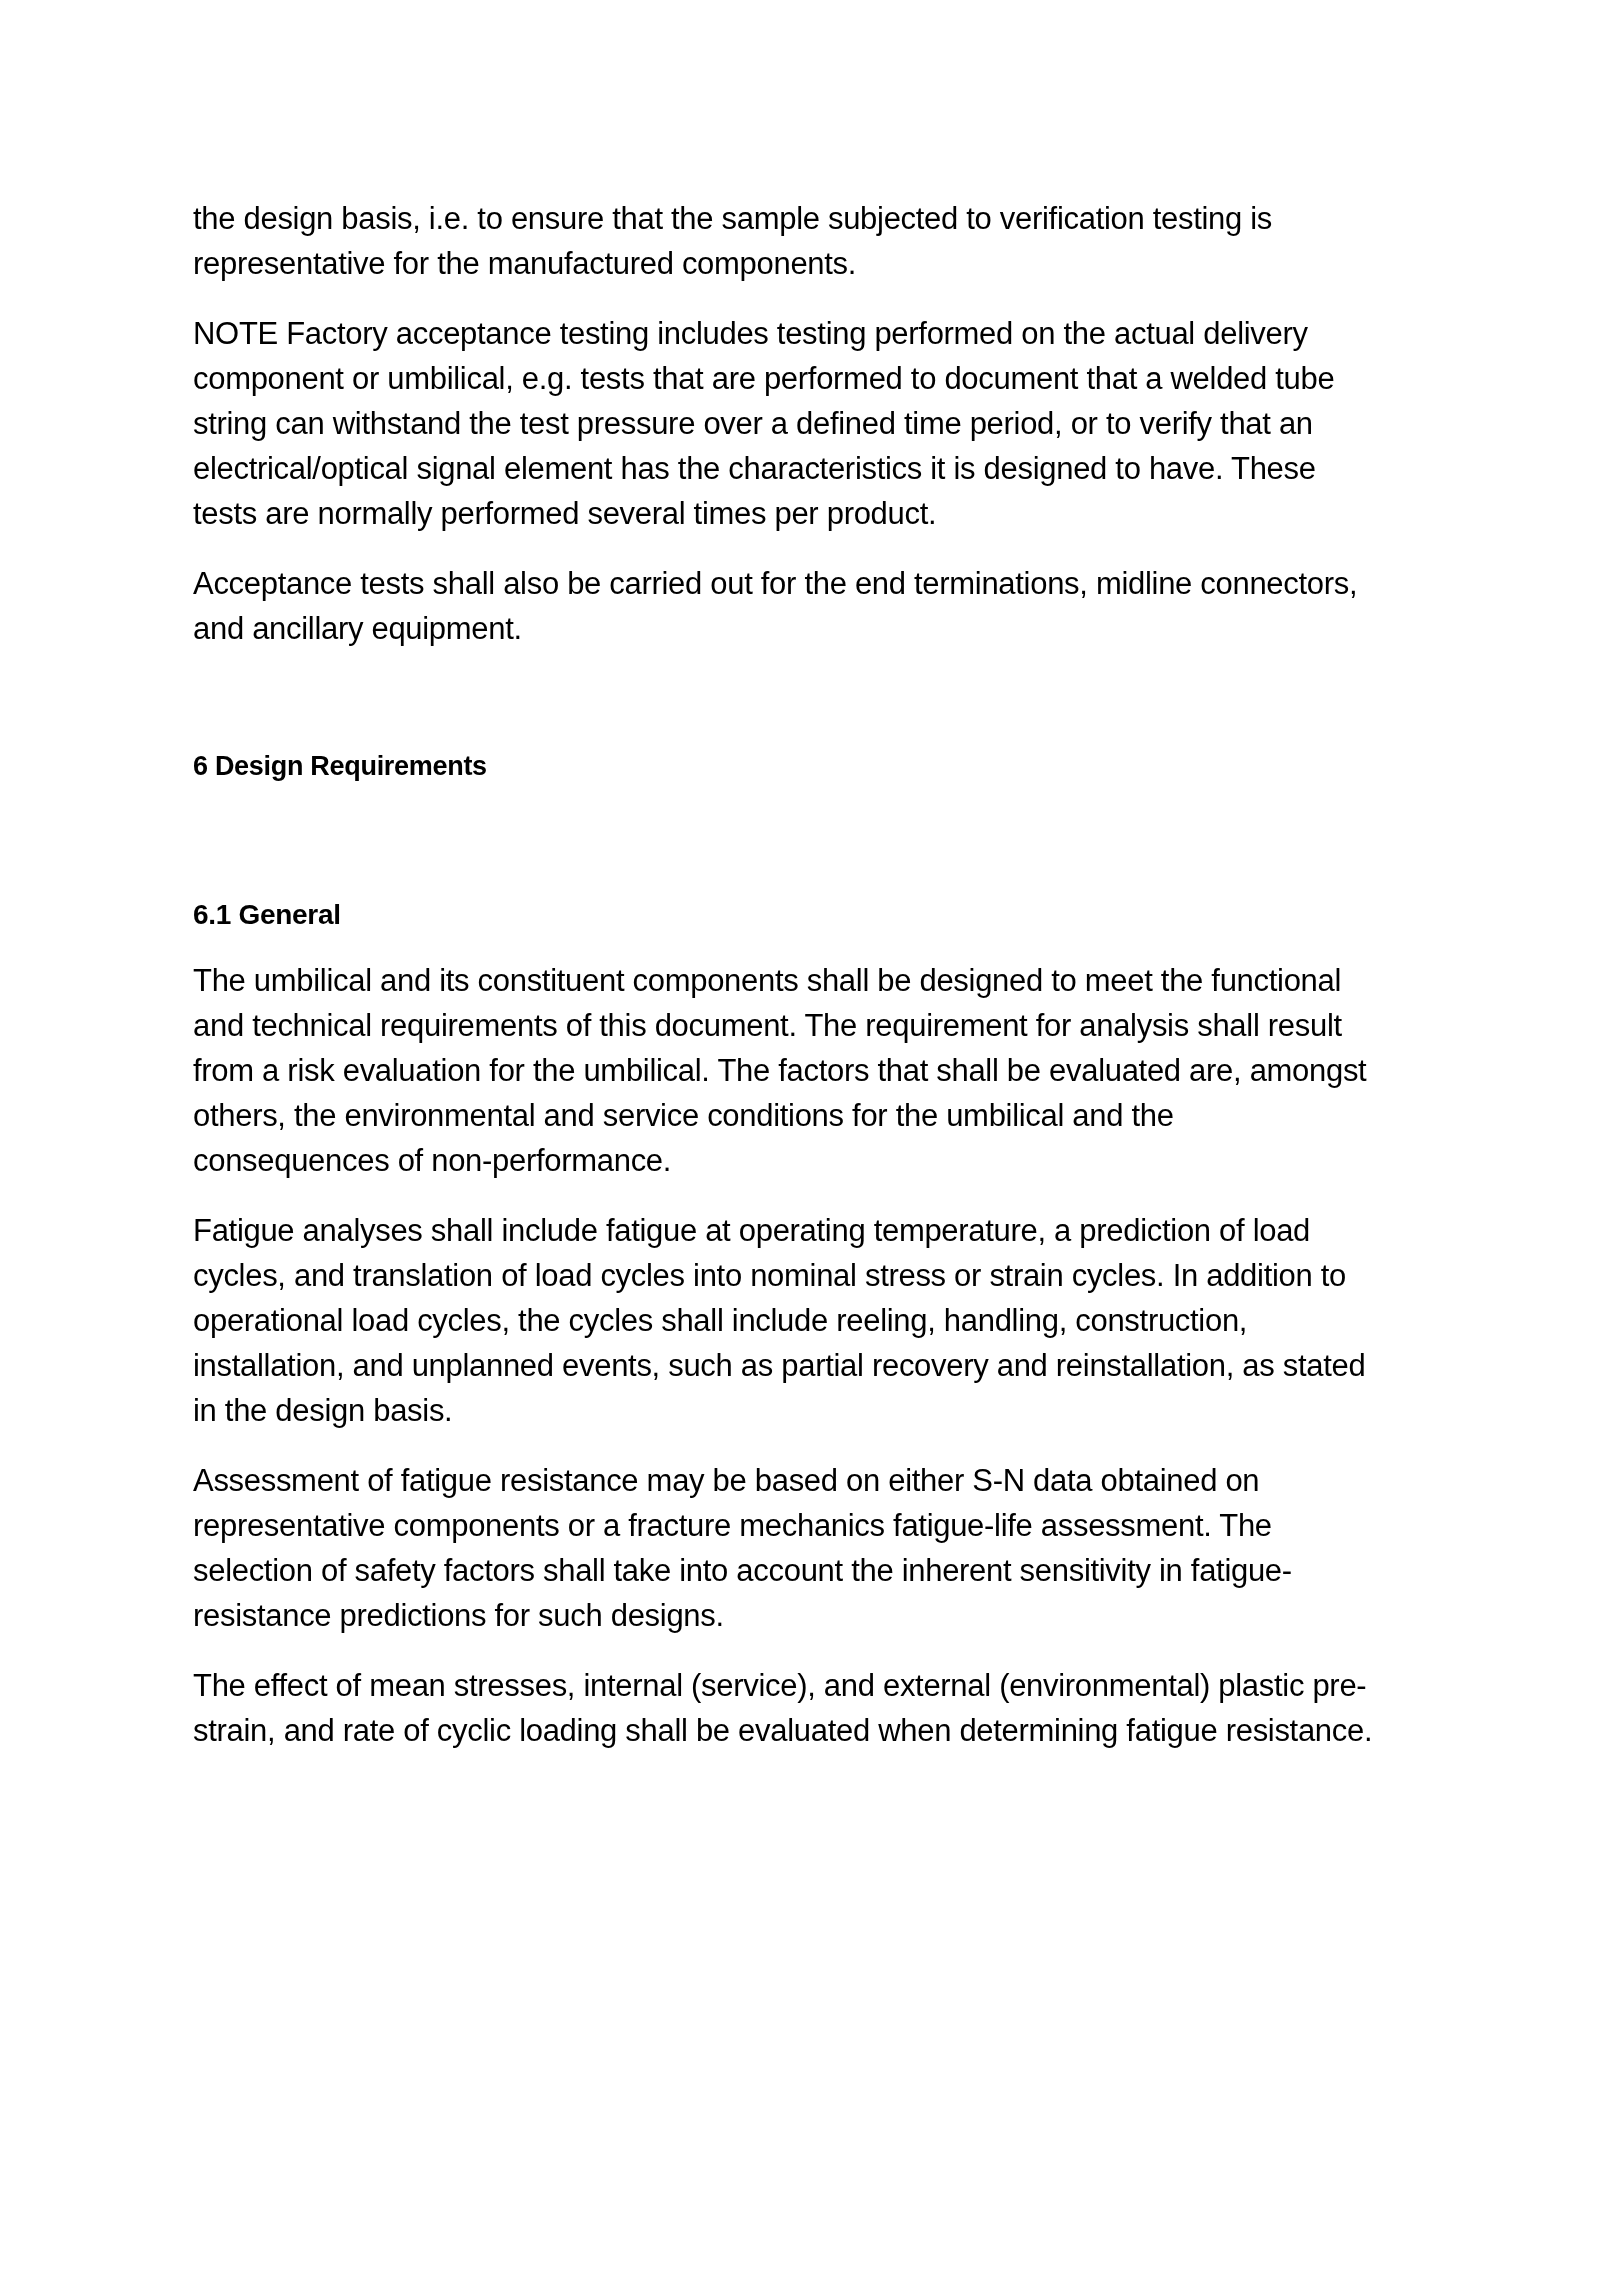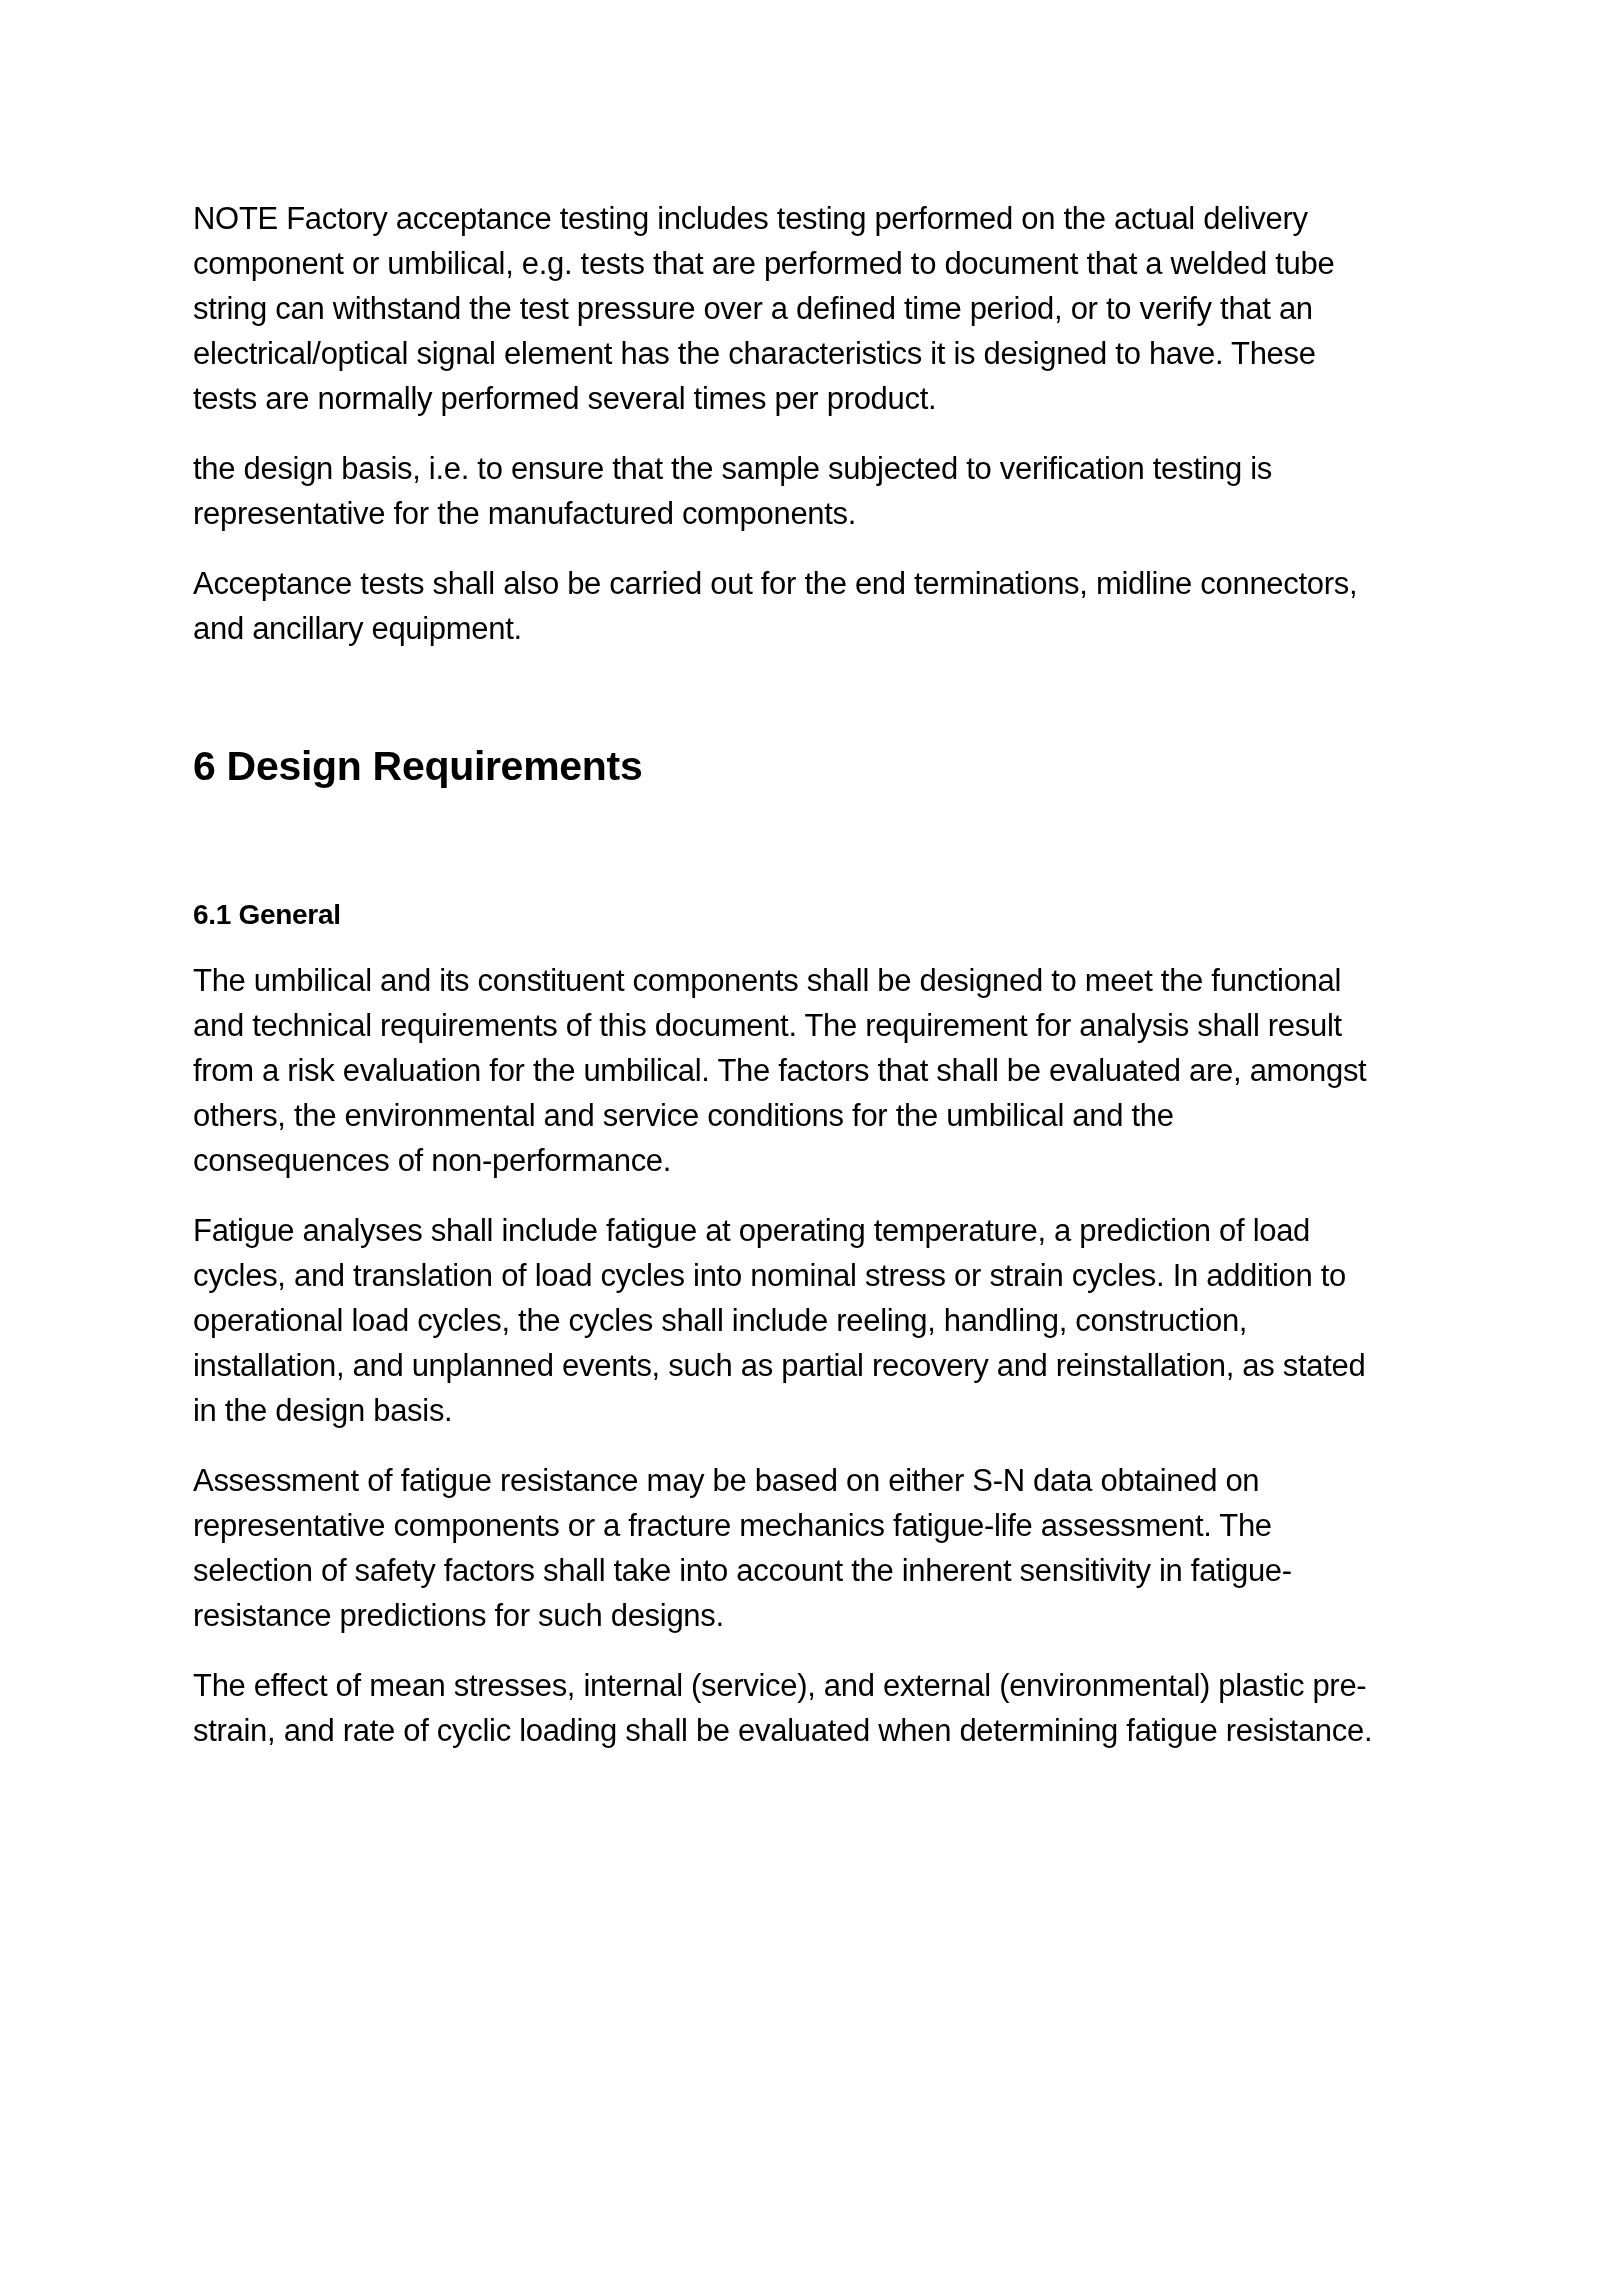--- a/index.html
+++ b/index.html
@@ -22,47 +22,47 @@
   }
   p.body-text {
     margin: 0 0 25px 0;
     font-size: 31px;
     line-height: 45px;
     letter-spacing: -0.3px;
     white-space: pre-line;   
     width: 1315px;
   }
   h1.section-heading {
-    font-size: 41px;
+    font-size: 27px;
     line-height: 56px;
     font-weight: bold;
     letter-spacing: -0.3px;
     margin: 87px 0 26px 0;
   }
   h2.subsection-heading {
     font-size: 28px;
     line-height: 46px;
     font-weight: bold;
     letter-spacing: -0.3px;
     margin: 98px 0 19.6px 0;
   }
 </style>
 </head>
 <body>
 
 <main class="page">
 
+  <p class="body-text">the design basis, i.e. to ensure that the sample subjected to verification testing is
+representative for the manufactured components.</p>
+
   <p class="body-text">NOTE Factory acceptance testing includes testing performed on the actual delivery
 component or umbilical, e.g. tests that are performed to document that a welded tube
 string can withstand the test pressure over a defined time period, or to verify that an
 electrical/optical signal element has the characteristics it is designed to have. These
 tests are normally performed several times per product.</p>
-
-  <p class="body-text">the design basis, i.e. to ensure that the sample subjected to verification testing is
-representative for the manufactured components.</p>
 
 
   <p class="body-text">Acceptance tests shall also be carried out for the end terminations, midline connectors,
 and ancillary equipment.</p>
 
   <h1 class="section-heading">6 Design Requirements</h1>
 
   <h2 class="subsection-heading">6.1 General</h2>
 
   <p class="body-text">The umbilical and its constituent components shall be designed to meet the functional

